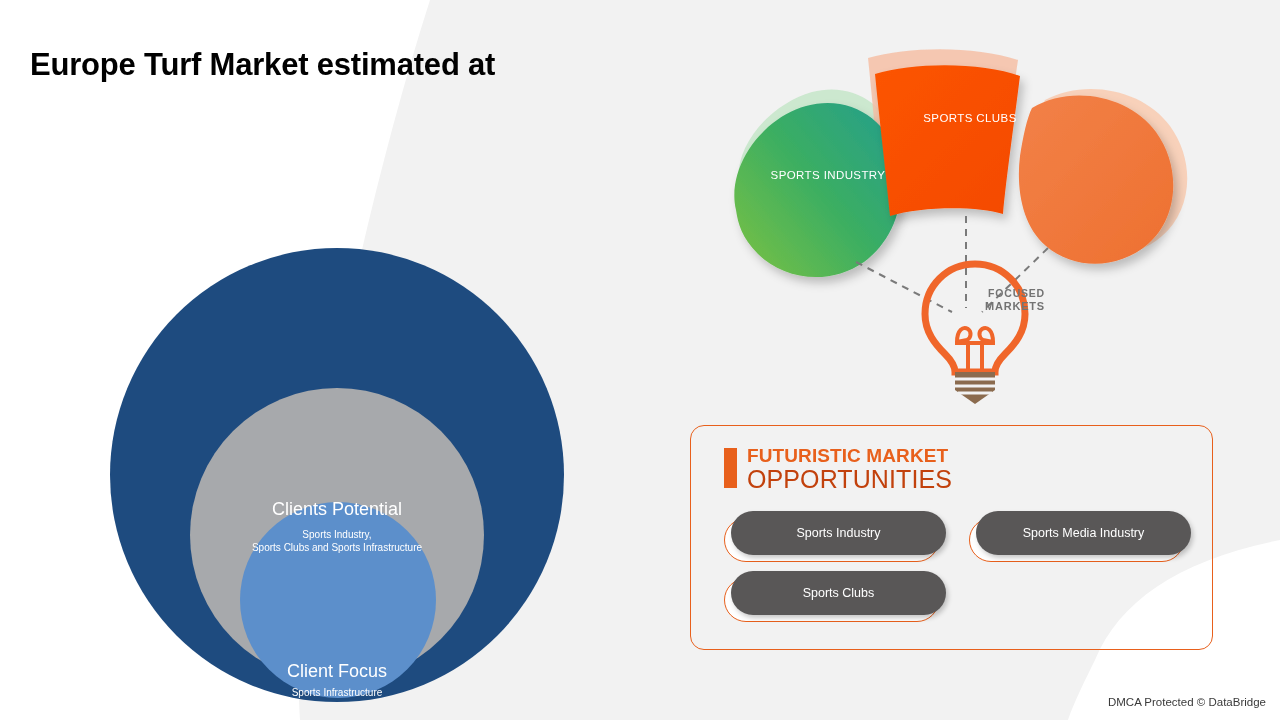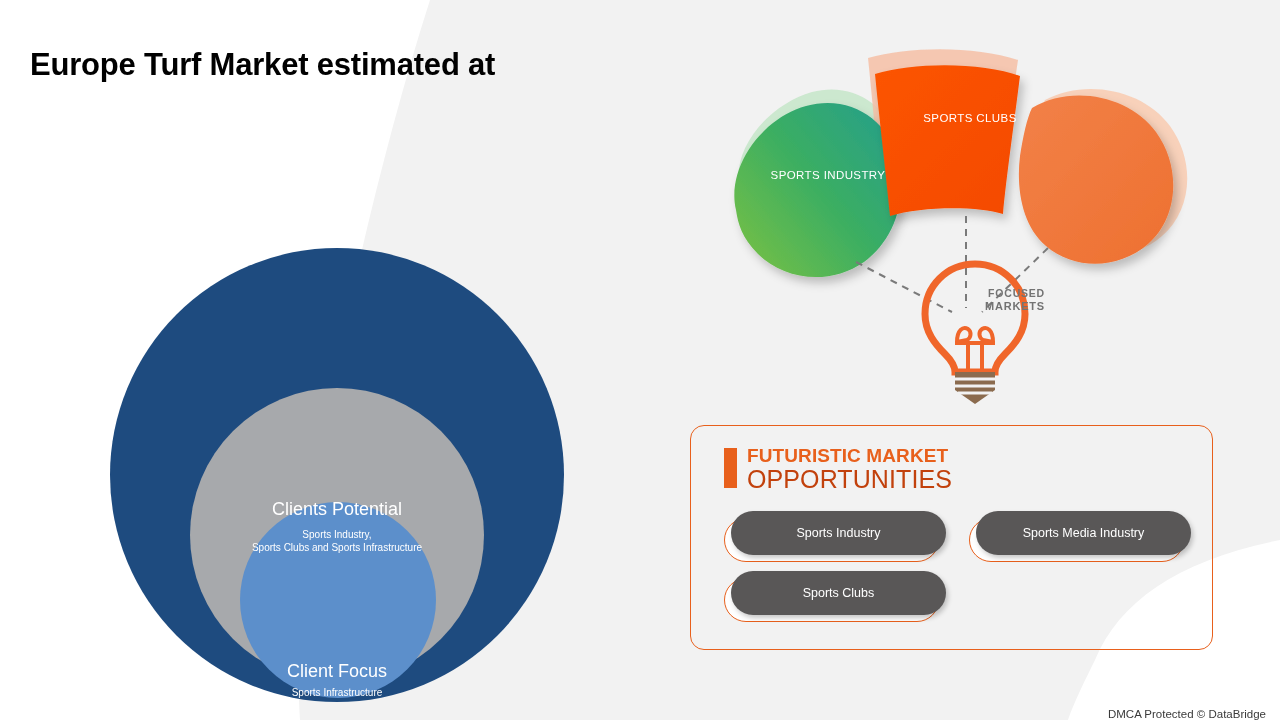--- a/index.html
+++ b/index.html
@@ -96,21 +96,21 @@
     position:absolute;left:7px;top:0px;width:215px;height:44px;
     background:#595757;border-radius:24px;
     display:flex;align-items:center;justify-content:center;
     color:#ffffff;font-size:12.5px;font-weight:400;
     box-shadow:2px 3px 5px rgba(0,0,0,0.22);
     box-sizing:border-box;text-align:center;padding:0 8px;
   }
 
   
   .footer{
-    position:absolute;right:14px;bottom:0;z-index:10;
+    position:absolute;right:14px;bottom:12px;z-index:10;
     font-size:11.5px;color:#3a3a3a;
   }
 </style>
 </head>
 <body>
 
 <div id="stage">
 
   <svg class="bg-blob" viewBox="0 0 1280 720" preserveAspectRatio="none">
     <path d="M 430 0 L 1280 0 L 1280 540 C 1180 560 1120 600 1095 660 C 1080 690 1072 708 1068 720 L 300 720 C 296 660 300 560 318 460 C 344 320 382 150 430 0 Z" fill="#F2F2F2"></path>

